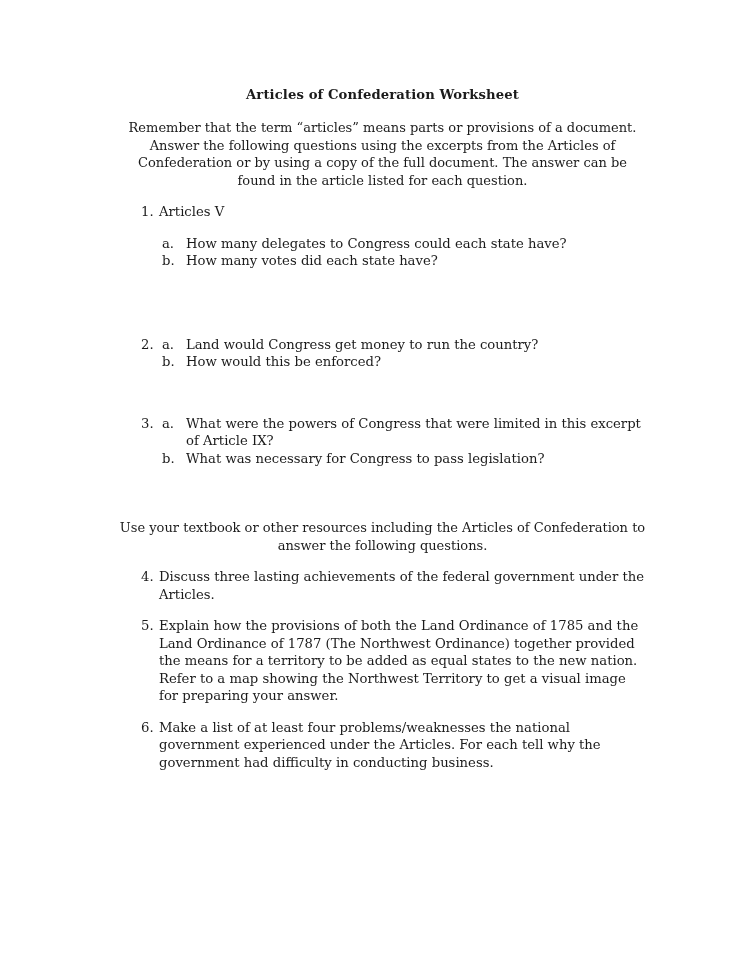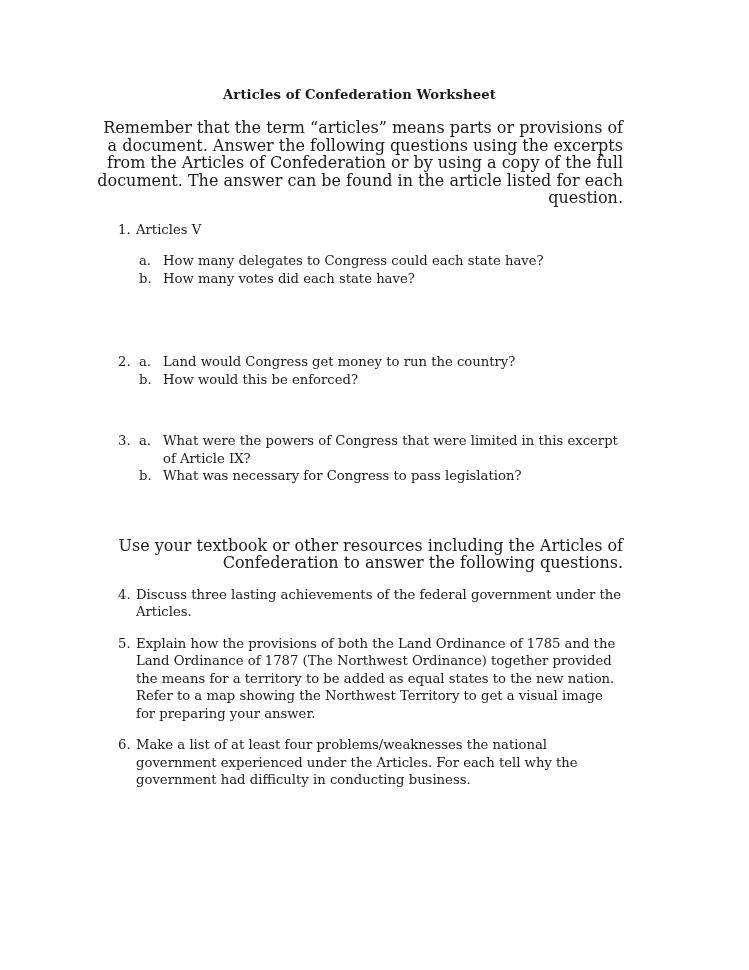--- a/index.html
+++ b/index.html
@@ -12,38 +12,38 @@
     width: 749px;
     height: 970px;
     background: #ffffff;
     overflow: hidden;
     font-family: "DejaVu Serif", "Liberation Serif", serif;
     color: #1b1b1b;
     -webkit-font-smoothing: antialiased;
   }
   .doc {
     position: absolute;
-    left: 96px;
+    left: 119px;
     top: 86px;
     width: 527px;
   }
 
   .doc-title {
     text-align: center;
     font-size: 13.2px;
     line-height: 17px;
     margin: 0 0 16px 0;
     letter-spacing: 0.1px;
   }
 
   .intro {
-    font-size: 16px;
-    line-height: 17.5px;
-    margin: 0;
-    text-align: right;
+    font-size: 13px;
+    line-height: 17.5px;
+    margin: 0;
+    text-align: center;
   }
 
   .intro.second {
     margin-top: 0;
   }
 
   
   ol.level1 {
     list-style: none;
     margin: 0;

